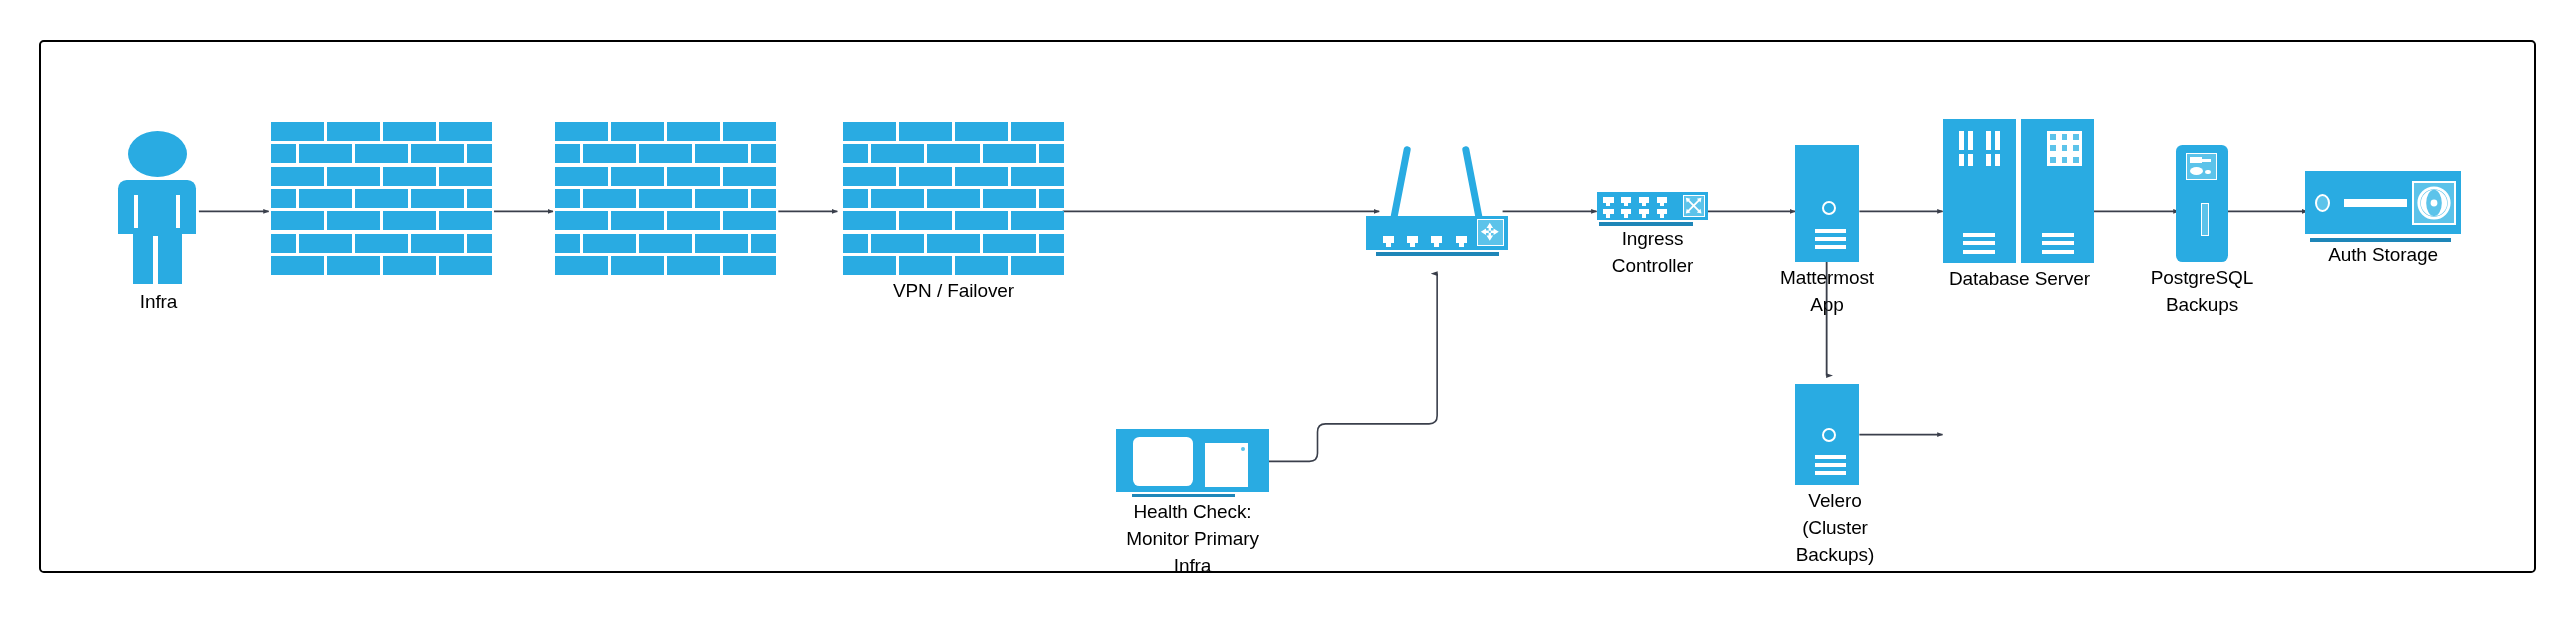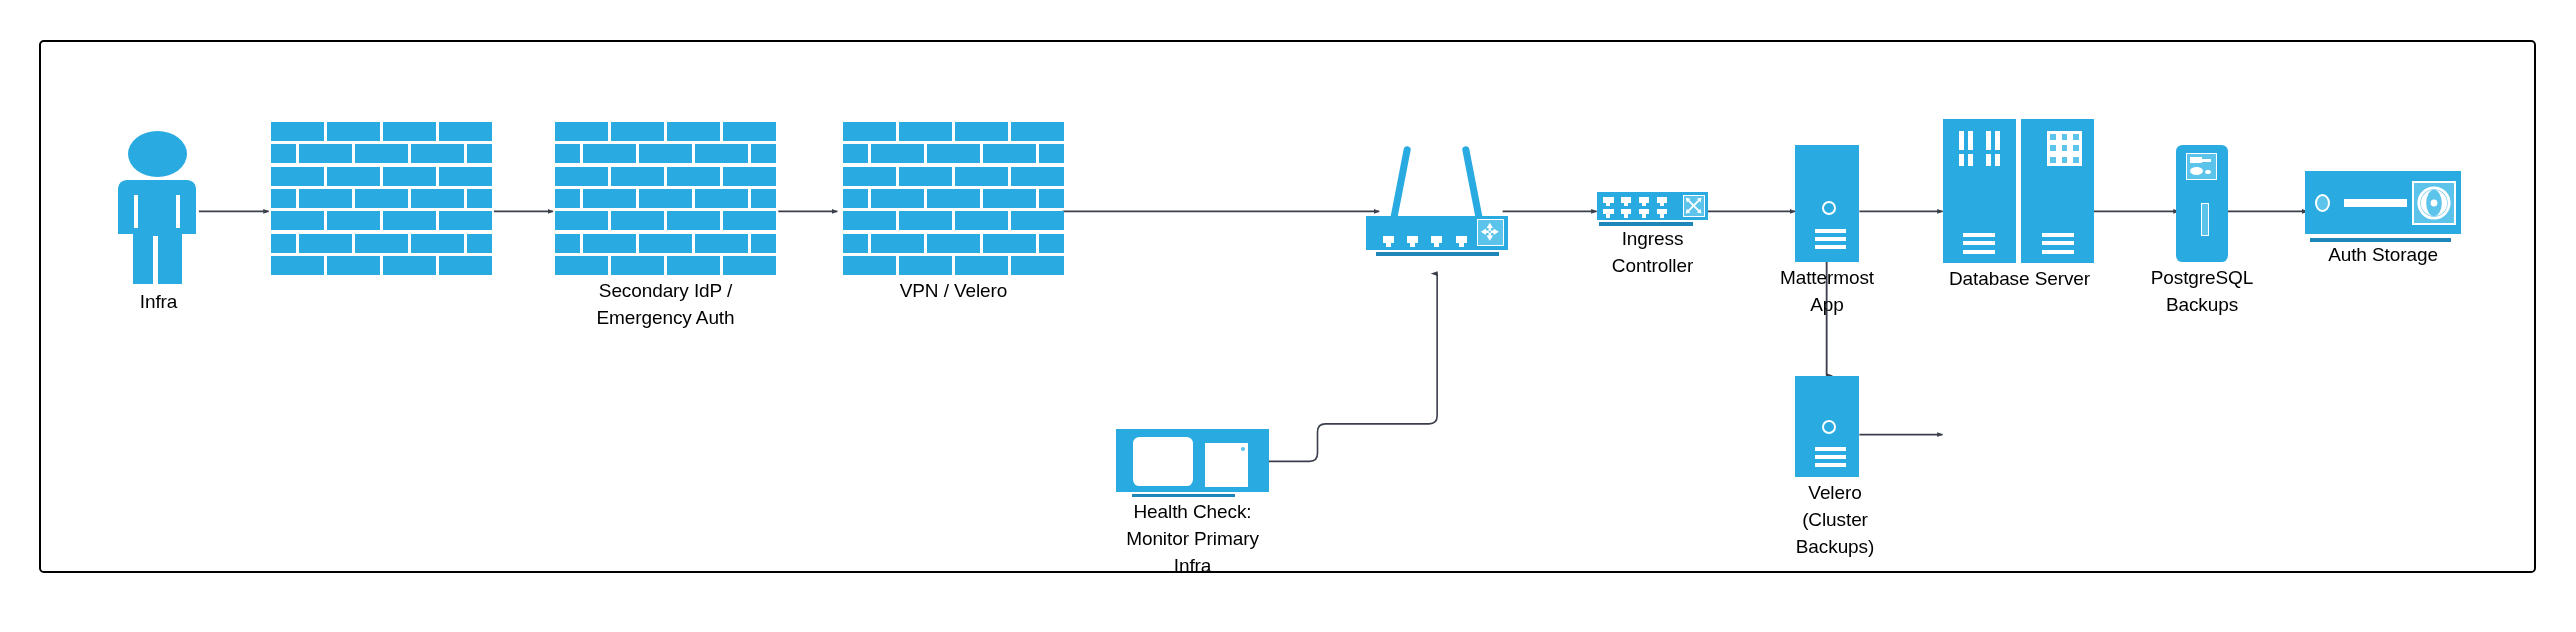--- a/index.html
+++ b/index.html
@@ -198,22 +198,20 @@
           <div class="brick" style="background: rgb(41, 171, 226); left: 140px; width: 53px;"></div>
           <div class="brick" style="background: rgb(41, 171, 226); left: 196px; width: 25px;"></div>
         </div>
         <div class="brick-row" style="top: 134px; height: 19px;">
           <div class="brick" style="background: rgb(41, 171, 226); left: 0px; width: 53px;"></div>
           <div class="brick" style="background: rgb(41, 171, 226); left: 56px; width: 53px;"></div>
           <div class="brick" style="background: rgb(41, 171, 226); left: 112px; width: 53px;"></div>
           <div class="brick" style="background: rgb(41, 171, 226); left: 168px; width: 53px;"></div>
         </div>
       </div>
-    <div class="label" style="top:155px;width:279px;">Secondary IdP /
-Emergency Auth</div>
   </div>
 
   <div class="node" style="left:843px;top:122px;width:221px;height:153px;">
     <div class="wall" style="--c:#29ABE2;position:absolute;left:0;top:0;width:221px;height:153px;">
         <div class="brick-row" style="top: 0px; height: 19px;">
           <div class="brick" style="background: rgb(41, 171, 226); left: 0px; width: 53px;"></div>
           <div class="brick" style="background: rgb(41, 171, 226); left: 56px; width: 53px;"></div>
           <div class="brick" style="background: rgb(41, 171, 226); left: 112px; width: 53px;"></div>
           <div class="brick" style="background: rgb(41, 171, 226); left: 168px; width: 53px;"></div>
         </div>
@@ -250,21 +248,21 @@
           <div class="brick" style="background: rgb(41, 171, 226); left: 140px; width: 53px;"></div>
           <div class="brick" style="background: rgb(41, 171, 226); left: 196px; width: 25px;"></div>
         </div>
         <div class="brick-row" style="top: 134px; height: 19px;">
           <div class="brick" style="background: rgb(41, 171, 226); left: 0px; width: 53px;"></div>
           <div class="brick" style="background: rgb(41, 171, 226); left: 56px; width: 53px;"></div>
           <div class="brick" style="background: rgb(41, 171, 226); left: 112px; width: 53px;"></div>
           <div class="brick" style="background: rgb(41, 171, 226); left: 168px; width: 53px;"></div>
         </div>
       </div>
-    <div class="label" style="top:155px;width:247px;">VPN / Velero</div>
+    <div class="label" style="top:155px;width:247px;">VPN / Failover</div>
   </div>
 
   <div class="node" style="left:1366px;top:145px;width:142px;height:126px;">
     <div class="icon" style="--c:#29ABE2;position:absolute;left:0;top:0;width:142px;height:105px;">
       <div class="rt-ant" style="--c:#29ABE2;background:#29ABE2;left:23.6px;top:0;height:75px;transform:rotate(11deg);transform-origin:bottom center;"></div>
       <div class="rt-ant" style="--c:#29ABE2;background:#29ABE2;left:110px;top:0;height:75px;transform:rotate(-11deg);transform-origin:bottom center;"></div>
       <div class="rt-body" style="--c:#29ABE2;"></div>
       <div class="rt-port" style="left:17px;"></div>
       <div class="rt-port" style="left:41px;"></div>
       <div class="rt-port" style="left:65px;"></div>
@@ -398,21 +396,21 @@
       <div class="hc-monitor" style="left:17px;top:7.5px;width:60px;height:49px;"></div>
       <div class="hc-tablet" style="left:89px;top:14px;width:43px;height:44px;"></div>
       <div class="hc-tdot" style="left:125px;top:18px;"></div>
     </div>
     <div class="underline" style="left:16px;top:65px;width:103px;height:2.7px;"></div>
     <div class="label" style="top:69px;width:231px;">Health Check:
 Monitor Primary
 Infra</div>
   </div>
 
-  <div class="node" style="left:1795px;top:376px;width:80px;height:102px;">
+  <div class="node" style="left:1795px;top:384px;width:80px;height:102px;">
     <div class="icon" style="--c:#29ABE2;position:absolute;left:0;top:0;width:64px;height:101px;">
       <div class="tower" style="background:#29ABE2;left:0;top:0;width:64px;height:101px;"></div>
       <div class="pw-ring" style="left:27px;top:44px;"></div>
       <div class="slat" style="left:20.4px;top:71px;width:31px;"></div>
       <div class="slat" style="left:20.4px;top:79px;width:31px;"></div>
       <div class="slat" style="left:20.4px;top:87px;width:31px;"></div>
     </div>
     <div class="label" style="top:103px;width:193px;">Velero
 (Cluster
 Backups)</div>

